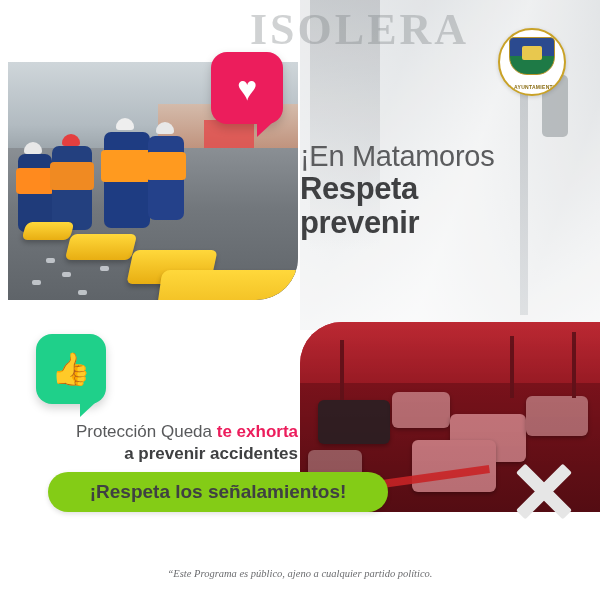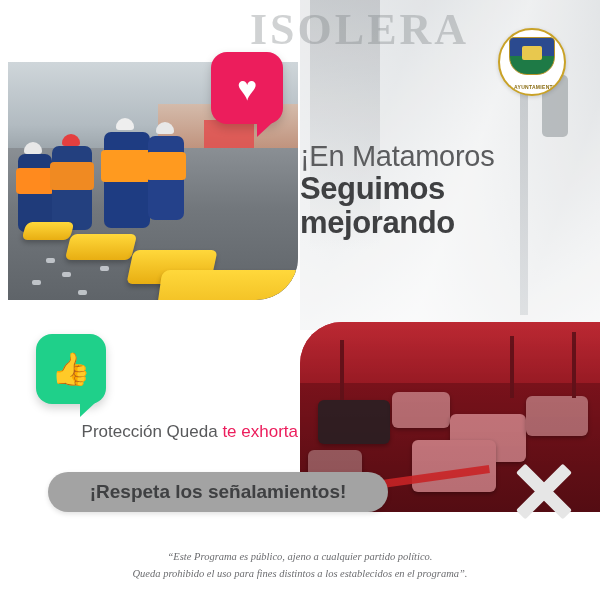--- a/index.html
+++ b/index.html
@@ -229,32 +229,32 @@
   .hl-1 { font-size:29px; font-weight:400; color:#5b5c5e; letter-spacing:-0.3px; }
   .hl-2 { font-size:31px; font-weight:700; color:#3f4042; letter-spacing:-0.4px; }
   .hl-3 { font-size:31px; font-weight:700; color:#3f4042; letter-spacing:-0.4px; }
   .hl-4 { font-size:29px; font-weight:400; color:#5b5c5e; letter-spacing:-0.3px; }
 
   
   .pc-line1 {
     position:absolute; left:48px; top:422px; width:250px;
     text-align:right; font-size:17px; color:#58595b;
   }
-  .pc-line1 b { color:#ec1d5c; font-weight:400; }
+  .pc-line1 b { color:#ec1d5c; font-weight:700; }
   .pc-line2 {
     position:absolute; left:48px; top:444px; width:250px;
     text-align:right; font-size:17px; font-weight:700; color:#3f4042;
   }
 
   
   .cta {
     position:absolute;
     left:48px; top:472px;
     width:340px; height:40px;
-    background:#a3a3a3;
+    background:#84cc16;
     border-radius:20px;
     display:flex; align-items:center; justify-content:center;
     box-shadow:0 2px 5px rgba(0,0,0,.12);
   }
   .cta span {
     font-size:19px; font-weight:700; color:#3f4042;
   }
 
   
   .logo {
@@ -358,35 +358,35 @@
   <div class="heart-bubble">
     <div class="heart-glyph">♥</div>
   </div>
 
   <div class="thumb-bubble">
     <div class="thumb-glyph">👍</div>
   </div>
 
   <div class="headline">
     <div class="hl-1">¡En Matamoros</div>
-    <div class="hl-2">Seguimos</div>
-    <div class="hl-3">mejorando</div>
+    <div class="hl-2">Respeta</div>
+    <div class="hl-3">prevenir</div>
   </div>
 
   <div class="pc-line1">
     <span>Protección Queda </span><b>te exhorta</b>
   </div>
+  <div class="pc-line2">a prevenir accidentes</div>
 
   <div class="cta">
     <span>¡Respeta los señalamientos!</span>
   </div>
 
   <div class="logo">
     <div class="logo-inner"></div>
     <div class="logo-text">H. AYUNTAMIENTO</div>
   </div>
 
   <div class="footer">
     <div>“Este Programa es público, ajeno a cualquier partido político.</div>
-    <div>Queda prohibido el uso para fines distintos a los establecidos en el programa”.</div>
   </div>
 
 </div>
 
 </body></html>

